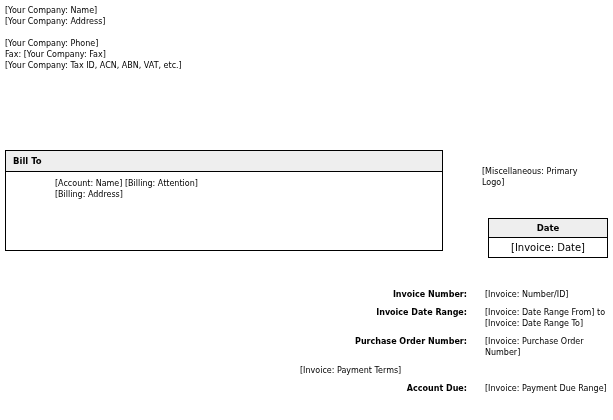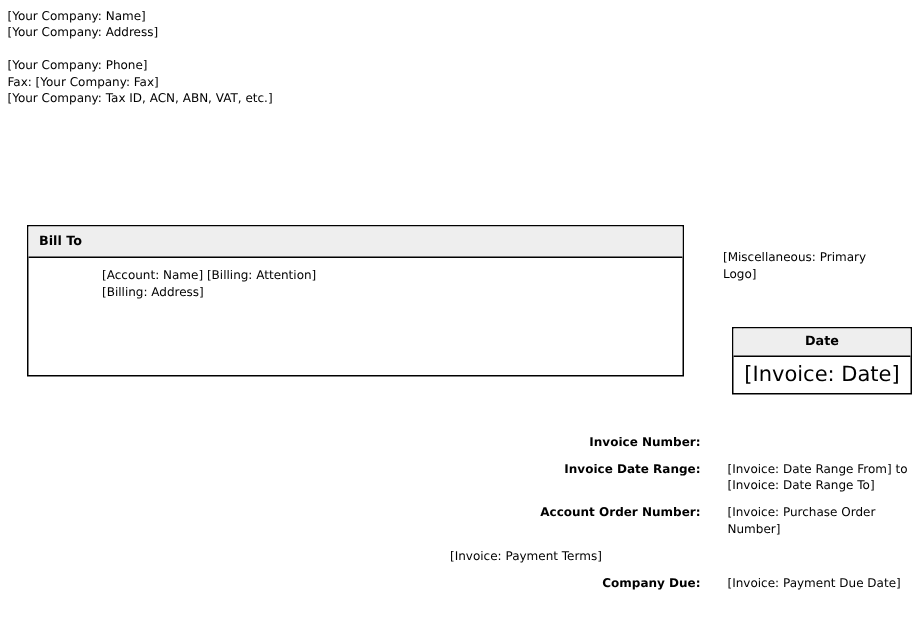--- a/index.html
+++ b/index.html
@@ -34,21 +34,21 @@
   .company-block .line {
     white-space: nowrap;
   }
   .company-gap {
     height: 11px;
   }
 
   
   .billto-table {
     position: absolute;
-    left: 18px;
+    left: 5px;
     top: 150px;
     width: 438px;
     border: 1px solid #000000;
     box-sizing: border-box;
   }
   .billto-header {
     background: #eeeeee;
     border-bottom: 1px solid #000000;
     font-weight: bold;
     font-size: 8.5px;
@@ -87,21 +87,21 @@
   .date-header {
     background: #eeeeee;
     border-bottom: 1px solid #000000;
     font-weight: bold;
     font-size: 8.5px;
     text-align: center;
     padding: 4px 16px;
   }
   .date-body {
     text-align: center;
-    font-size: 14px;
+    font-size: 10px;
     padding: 4px 4px;
   }
 
   
   .meta-block {
     position: absolute;
     left: 300px;
     top: 289px;
     width: 310px;
   }
@@ -151,36 +151,37 @@
 
   <div class="date-table">
     <div class="date-header">Date</div>
     <div class="date-body">[Invoice: Date]</div>
   </div>
 
   <div class="meta-block">
 
     <div class="meta-row">
       <div class="meta-label">Invoice Number:</div>
+      <div class="meta-value">[Invoice: Number/ID]</div>
     </div>
 
     <div class="meta-row">
       <div class="meta-label">Invoice Date Range:</div>
       <div class="meta-value">[Invoice: Date Range From] to [Invoice: Date Range To]</div>
     </div>
 
     <div class="meta-row">
-      <div class="meta-label">Account Order Number:</div>
+      <div class="meta-label">Purchase Order Number:</div>
       <div class="meta-value">[Invoice: Purchase Order Number]</div>
     </div>
 
     <div class="meta-row">
       <div class="meta-value">[Invoice: Payment Terms]</div>
     </div>
 
     <div class="meta-row">
-      <div class="meta-label">Company Due:</div>
-      <div class="meta-value">[Invoice: Payment Due Date]</div>
+      <div class="meta-label">Account Due:</div>
+      <div class="meta-value">[Invoice: Payment Due Range]</div>
     </div>
 
   </div>
 
 </div>
 
 </body></html>

